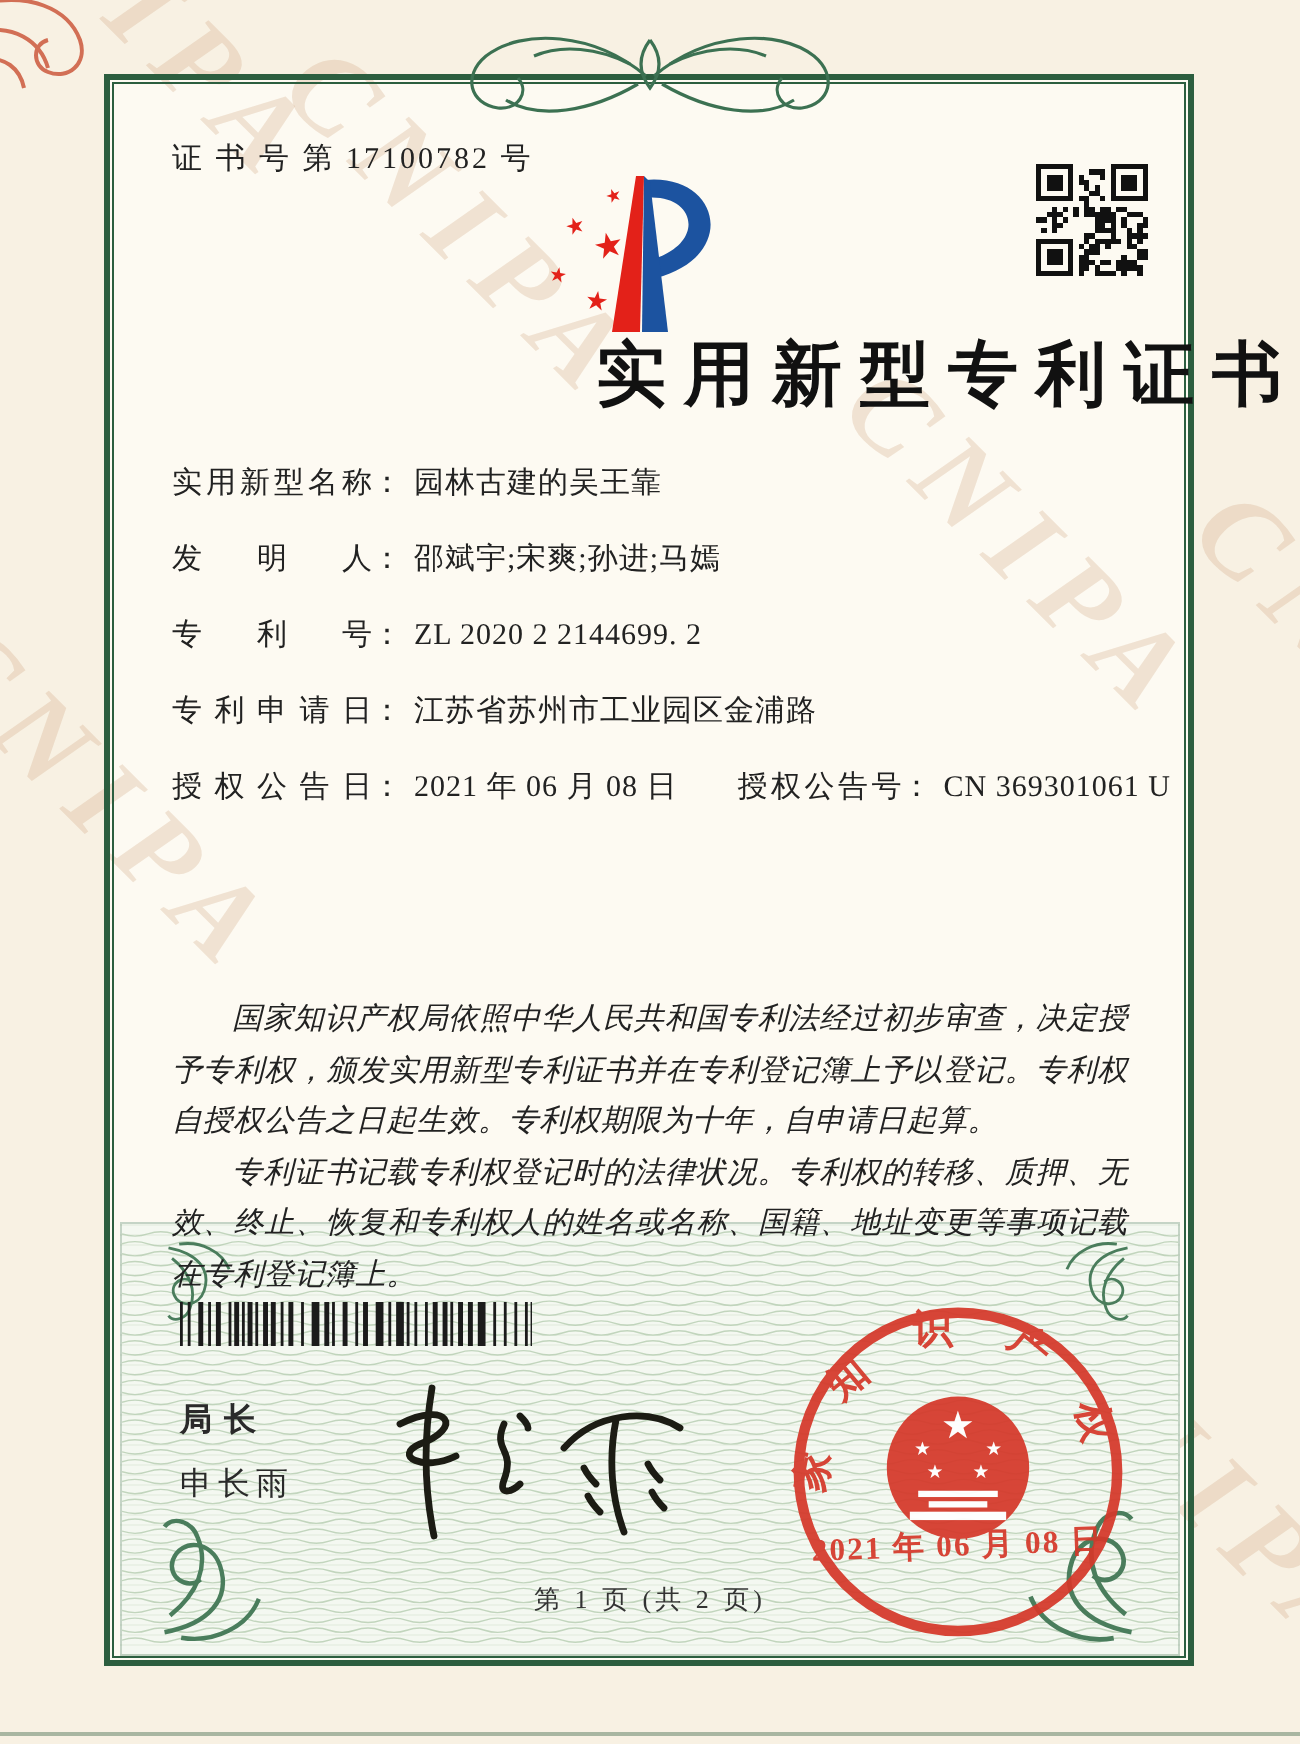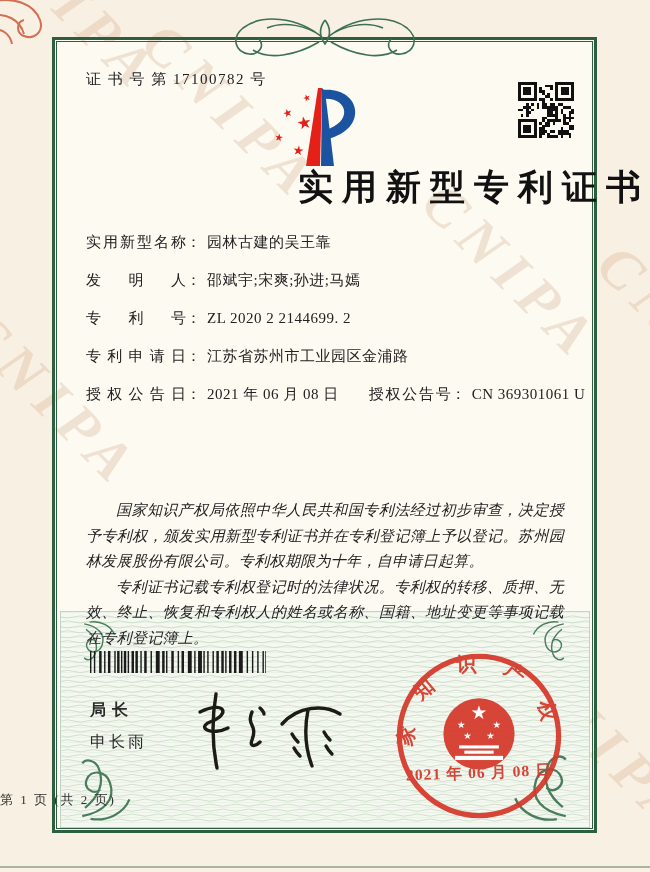--- a/index.html
+++ b/index.html
@@ -37,21 +37,21 @@
   .f-pair2{margin-left:30px;}
   .paras{position:absolute;left:86px;top:498px;width:478px;font-size:15px;line-height:25.5px;
          font-style:italic;text-align:justify;color:#222;letter-spacing:0.3px;}
   .paras p{margin:0;text-indent:2em;}
   .barcode{position:absolute;left:90px;top:651px;width:176px;height:22px;}
   .commissioner{position:absolute;left:90px;top:700px;font-family:"Liberation Sans",sans-serif;color:#2a2a2a;}
   .commissioner .c-title{font-size:16px;letter-spacing:6px;font-weight:700;}
   .commissioner .c-name{font-size:16px;letter-spacing:3px;font-weight:500;margin-top:11px;}
   .signature{position:absolute;left:182px;top:682px;}
   .seal{position:absolute;left:390px;top:648px;opacity:.93;}
-  .footer{position:absolute;left:0;top:791px;width:100%;text-align:left;font-size:13px;letter-spacing:2px;color:#333;}
+  .footer{position:absolute;left:0;top:791px;width:100%;text-align:center;font-size:13px;letter-spacing:2px;color:#333;}
 </style>
 </head>
 <body>
 
 <div class="page">
 
   <div class="frame-fill"></div>
 
   <span class="wm" style="left:-40px;top:-30px">CNIPA</span>
   <span class="wm" style="left:120px;top:78px">CNIPA</span>
@@ -310,21 +310,21 @@
       </div>
       <div class="f-row">
         <span class="f-label">专利申请日</span><span class="f-colon">：</span><span class="f-value">江苏省苏州市工业园区金浦路</span>
       </div>
       <div class="f-row">
         <span class="f-label">授权公告日</span><span class="f-colon">：</span><span class="f-value">2021 年 06 月 08 日</span><span class="f-pair2"><span class="f-label" style="width:82px">授权公告号</span><span class="f-colon">：</span><span class="f-value">CN 369301061 U</span></span>
       </div>
     </div>
 
     <div class="paras">
-      <p>国家知识产权局依照中华人民共和国专利法经过初步审查，决定授予专利权，颁发实用新型专利证书并在专利登记簿上予以登记。苏州园林发展股份有限公司。专利权期限为十年，自申请日起算。</p>
+      <p>国家知识产权局依照中华人民共和国专利法经过初步审查，决定授予专利权，颁发实用新型专利证书并在专利登记簿上予以登记。专利权自授权公告之日起生效。专利权期限为十年，自申请日起算。</p>
       <p>专利证书记载专利权登记时的法律状况。专利权的转移、质押、无效、终止、恢复和专利权人的姓名或名称、国籍、地址变更等事项记载在专利登记簿上。</p>
     </div>
 
     <svg class="barcode" id="barcode" viewBox="0 0 100 22" preserveAspectRatio="none">
         <rect x="0" y="0" width="0.8" height="22" fill="#1b1b1b"></rect>
         <rect x="2.2" y="0" width="0.8" height="22" fill="#1b1b1b"></rect>
         <rect x="5.2" y="0" width="1.4" height="22" fill="#1b1b1b"></rect>
         <rect x="8" y="0" width="0.8" height="22" fill="#1b1b1b"></rect>
         <rect x="10.200000000000001" y="0" width="1.4" height="22" fill="#1b1b1b"></rect>
         <rect x="13.8" y="0" width="0.8" height="22" fill="#1b1b1b"></rect>

